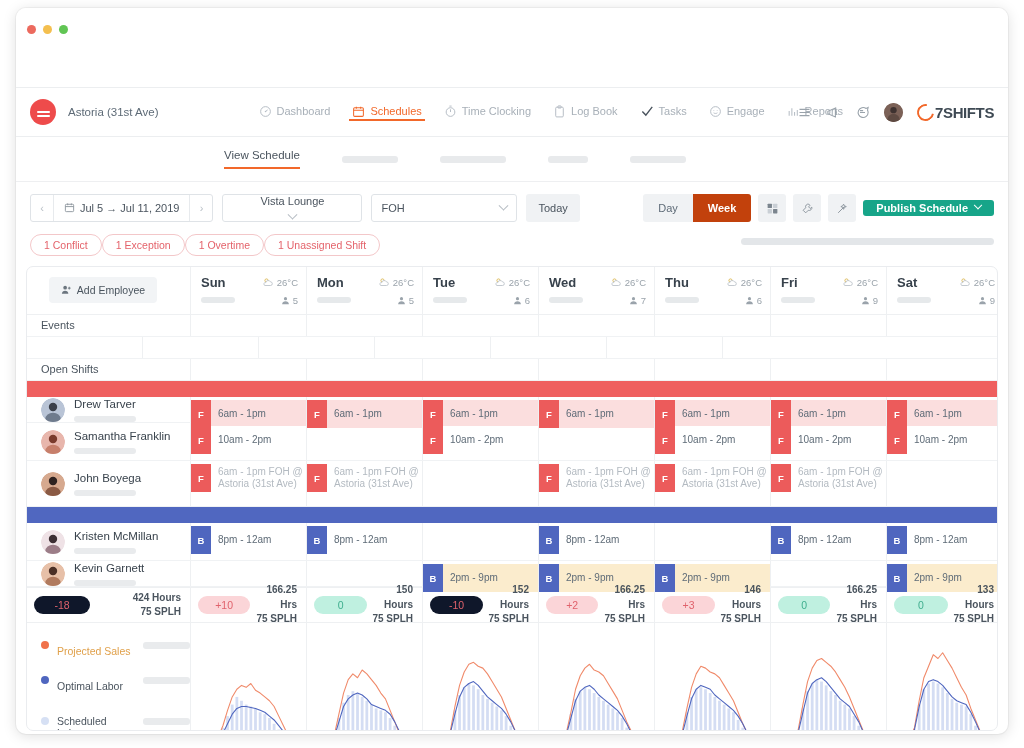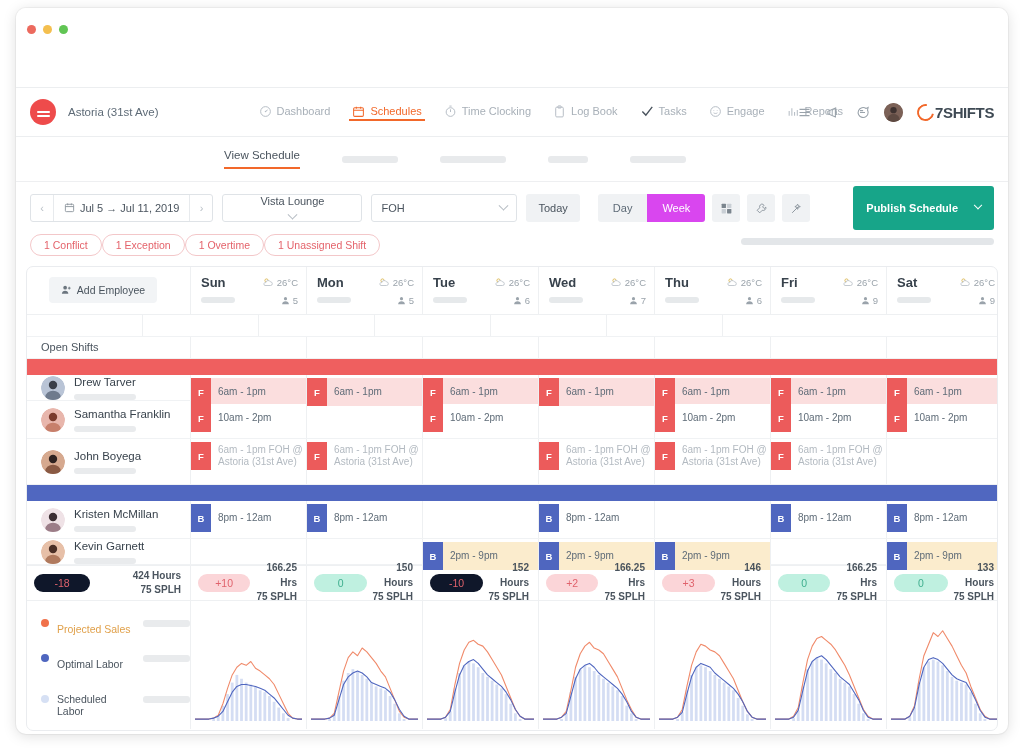--- a/index.html
+++ b/index.html
@@ -65,23 +65,23 @@
     display: flex; align-items: center; justify-content: space-between;
     padding: 0 9px; font-size: 11px; color: #4a545e; background: #fff; cursor: pointer;
   }
   .select.wide { width: 133px; flex-direction: column; }
   .select.wide2 { width: 146px; }
   .caret { width:7px; height:7px; border-right:1.4px solid #b4bbc2; border-bottom:1.4px solid #b4bbc2; transform: rotate(45deg) translate(-2px,-2px);}
   .todaybtn { height: 28px; padding: 0 12px; background: #f0f2f4; border-radius: 3px; font-size: 11px; color: #4a545e; display:flex; align-items:center; cursor:pointer;}
   .right-controls { position: absolute; right: 14px; display: flex; align-items: center; gap: 7px; }
   .seg { display: flex; height: 28px; border-radius: 3px; overflow: hidden; background: #f0f2f4; }
   .seg div { padding: 0 15px; display:flex; align-items:center; font-size: 11px; color: #5e6b77; cursor:pointer;}
-  .seg div.on { background: #d946ef; color: #fff; font-weight: 400; }
+  .seg div.on { background: #c2410c; color: #fff; font-weight: 700; }
   .iconbtn { width: 28px; height: 28px; background: #f0f2f4; border-radius: 3px; display:flex; align-items:center; justify-content:center; cursor:pointer;}
-  .publish { height: 44px; padding: 0 13px; background: #17a589; color: #fff; border-radius: 3px; font-size: 11px; font-weight: 600; display:flex; align-items:center; gap: 17px; cursor:pointer;margin-left:36px;}
+  .publish { height: 16px; padding: 0 13px; background: #17a589; color: #fff; border-radius: 3px; font-size: 11px; font-weight: 600; display:flex; align-items:center; gap: 7px; cursor:pointer;}
   .publish .cv { width:6px;height:6px;border-right:1.5px solid #fff;border-bottom:1.5px solid #fff;transform:rotate(45deg) translate(-2px,-2px);}
 
   
   .chiprow { display: flex; padding: 0 14px 10px 14px; align-items:center; position: relative; text-align: center;}
   .chip { border: 1px solid #f3c7c9; color: #e4636b; border-radius: 12px; font-size: 10.5px; padding: 4px 13px; background: #fff; cursor: pointer; white-space:nowrap;}
   .hscroll { position:absolute; right: 14px; top: 4px; width: 253px; height: 7px; background: #e3e6e9; border-radius: 4px;}
 
   
   .grid-wrap { margin: 0 10px; border: 1px solid #eaecef; border-radius: 7px; overflow: hidden; height: 465px; }
   .row { display: flex; }
@@ -527,20 +527,32 @@
                     </svg></span>
                   <span>9</span>
                 </div>
               </div>
             </div>
           </div>
         </div>
     </div>
 
     <div id="section-rows">
+        <div class="row subrow">
+          <div class="lcol">
+            <div class="lbl">Events</div>
+          </div>
+          <div class="dcol"></div>
+          <div class="dcol"></div>
+          <div class="dcol"></div>
+          <div class="dcol"></div>
+          <div class="dcol"></div>
+          <div class="dcol"></div>
+          <div class="dcol"></div>
+        </div>
         <div class="row subrow">
           <div class="dcol"></div>
           <div class="dcol"></div>
           <div class="dcol"></div>
           <div class="dcol"></div>
           <div class="dcol"></div>
           <div class="dcol"></div>
           <div class="dcol"></div>
         </div>
         <div class="row subrow">

